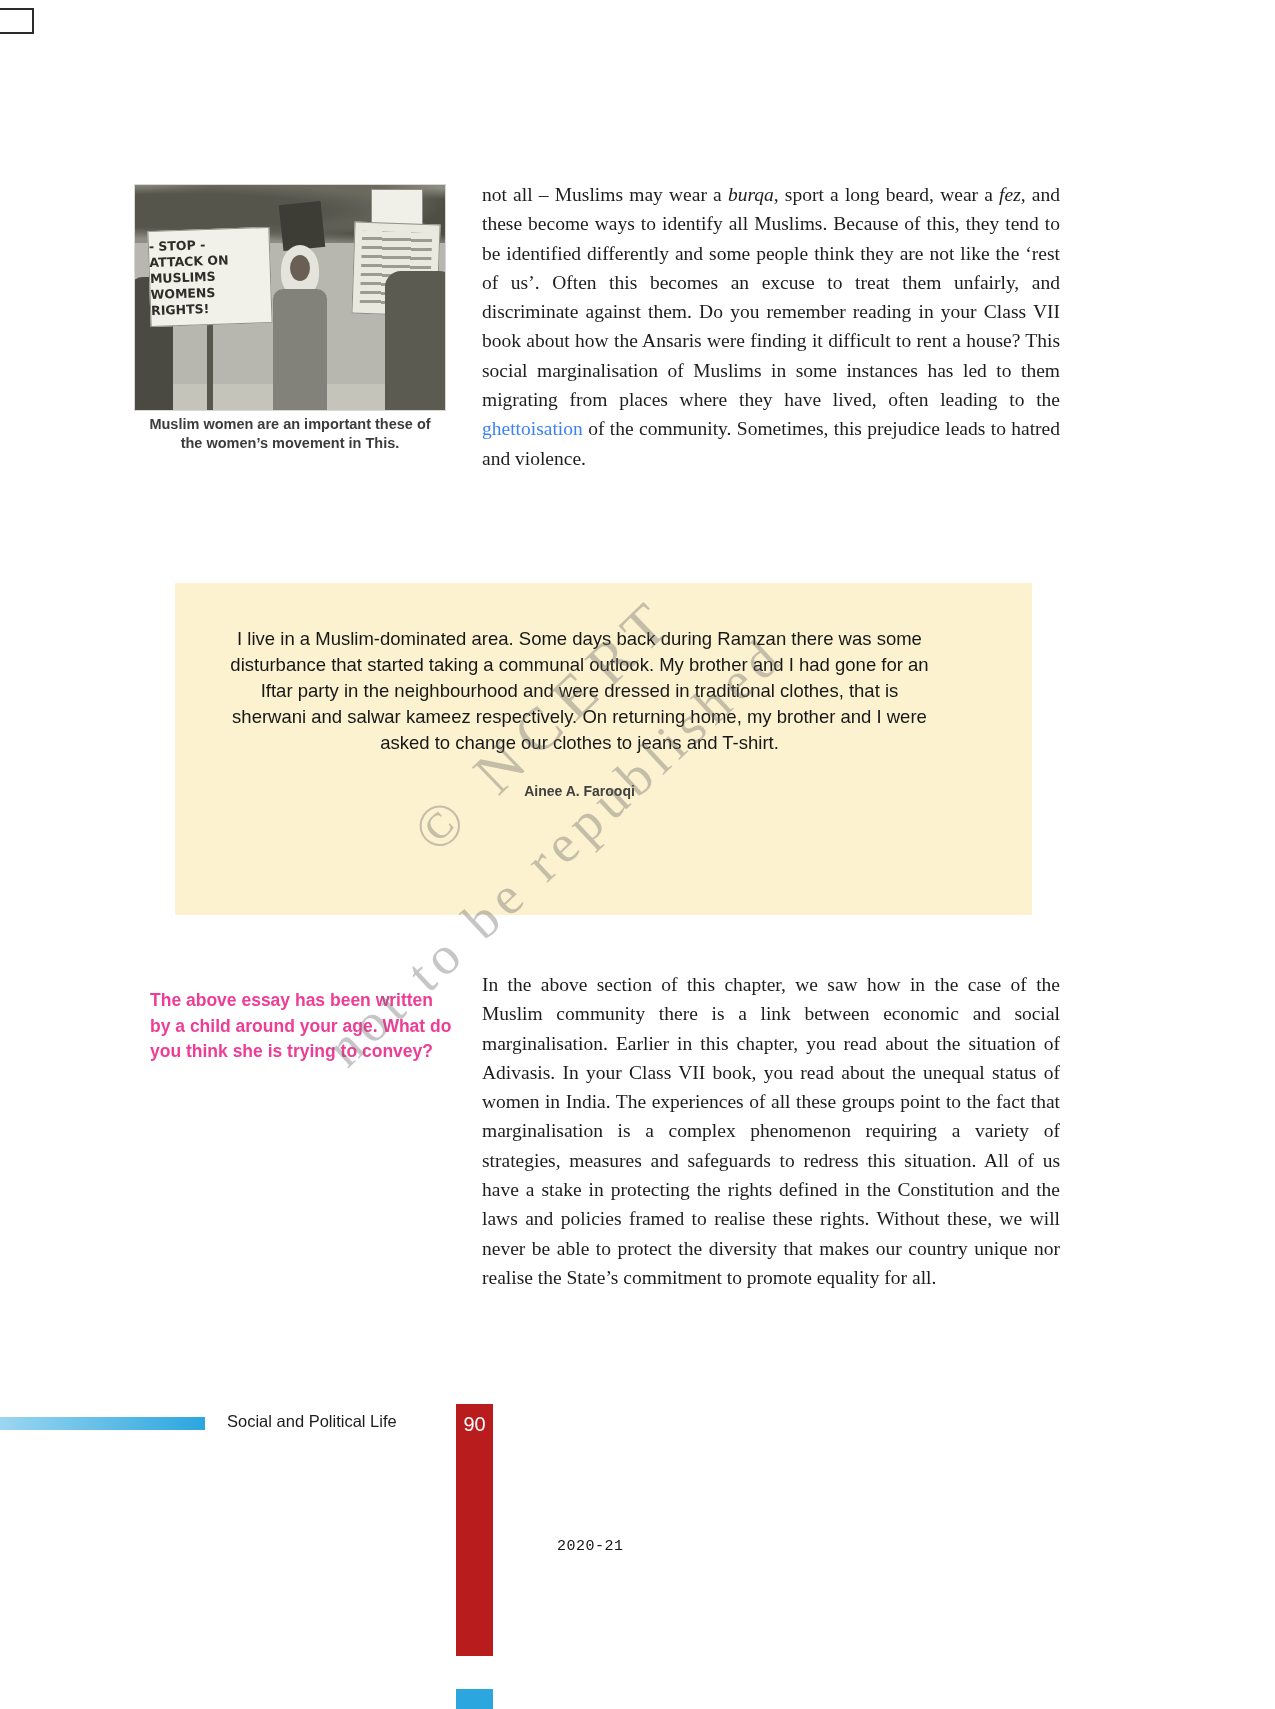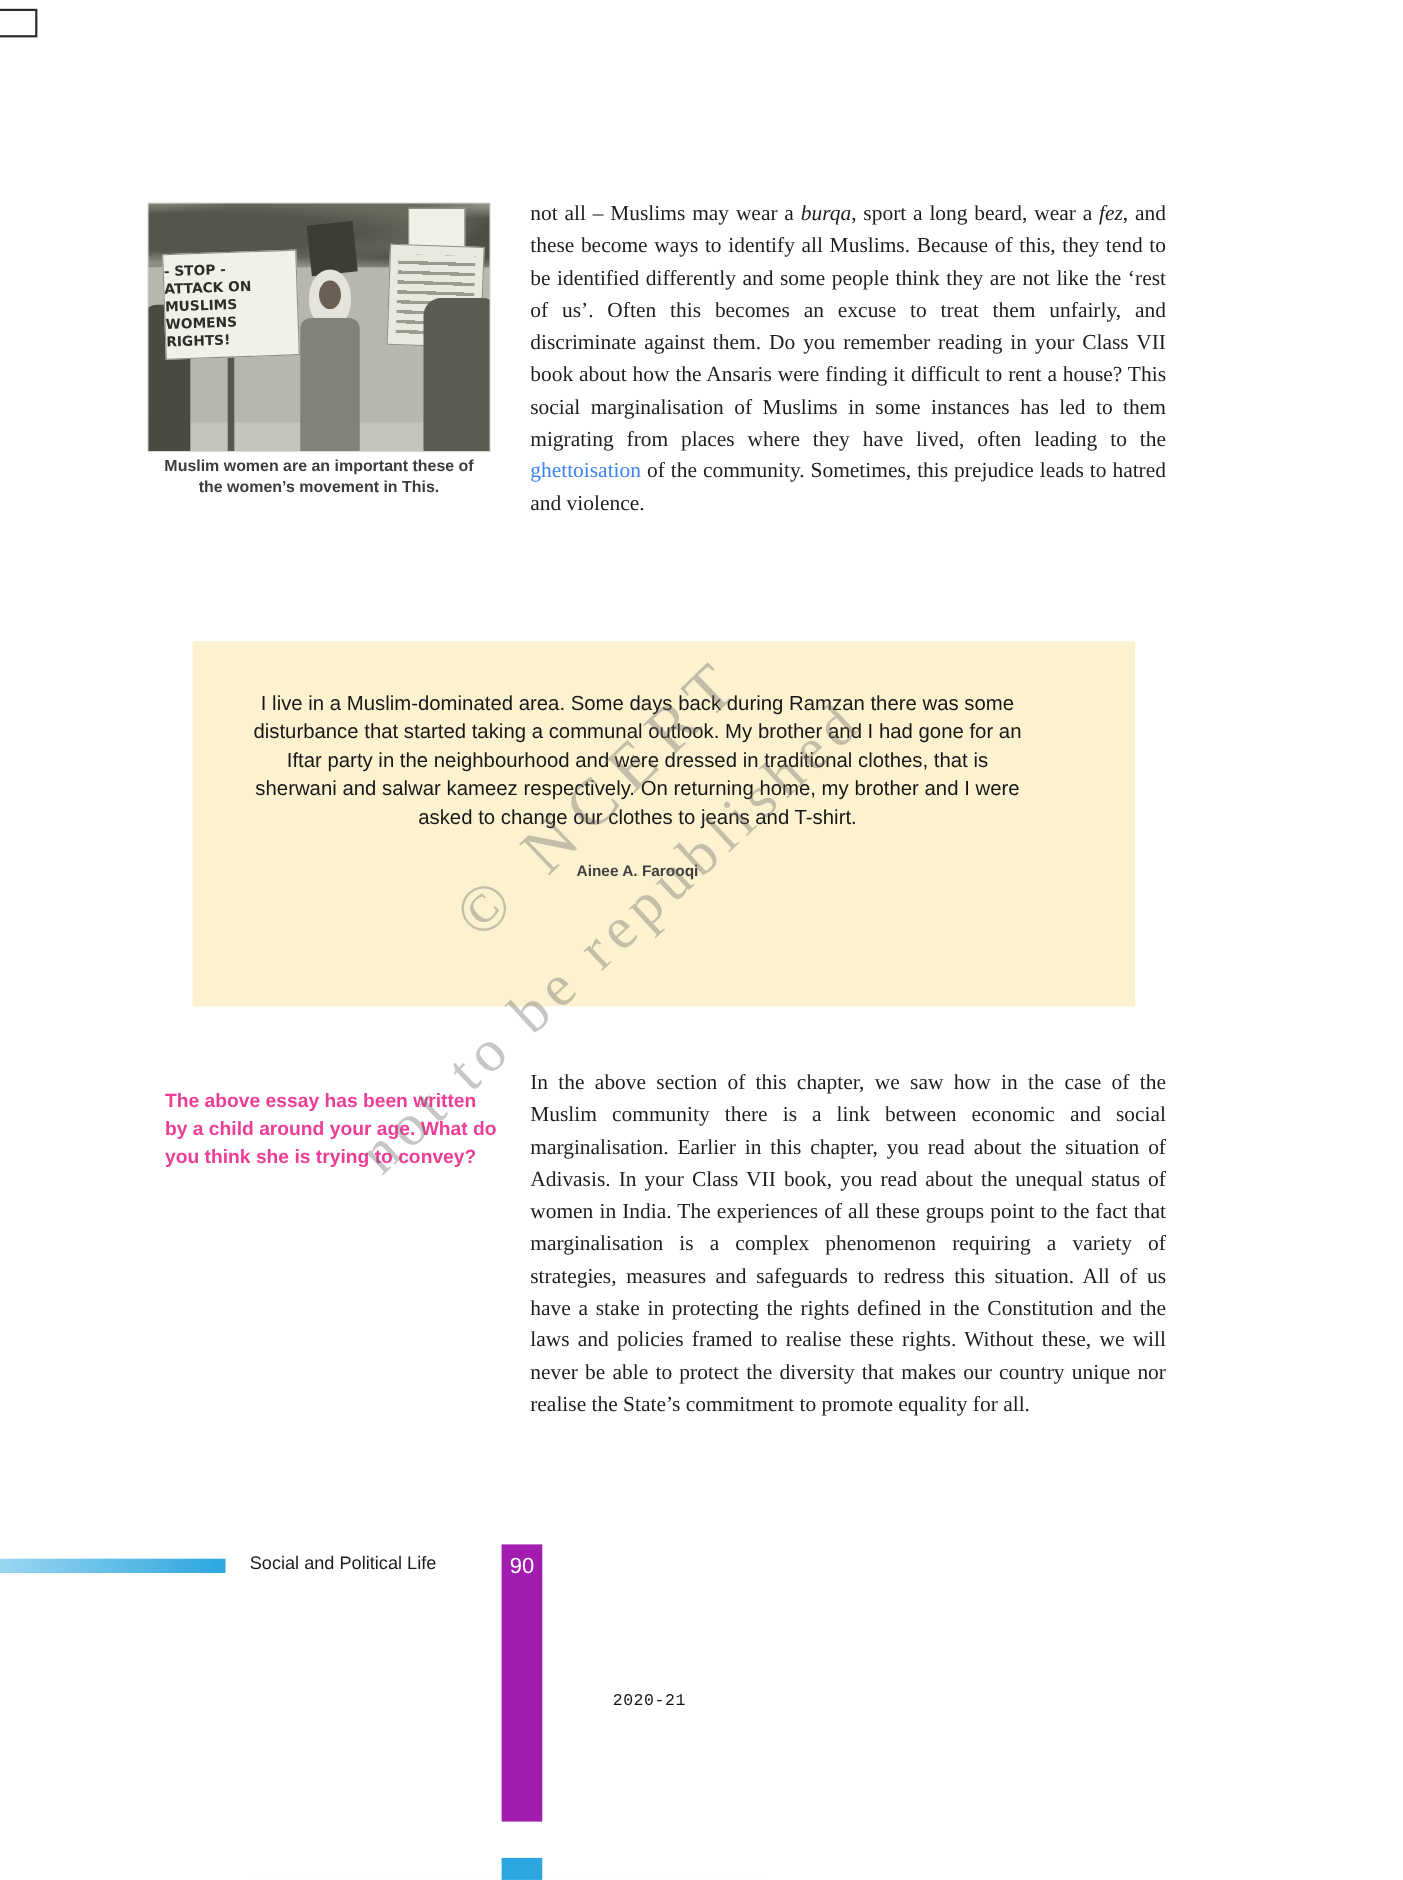--- a/index.html
+++ b/index.html
@@ -130,21 +130,21 @@
   .bar-left {
     position:absolute; left:0; top:1417px; width:205px; height:13px;
     background:linear-gradient(to right, #9bd6f1, #2ba6de);
   }
   .footer-series {
     position:absolute; left:227px; top:1412px;
     font-family:Liberation Sans, sans-serif; font-size:16.5px; color:#1c1c1c;
   }
   .vbar {
     position:absolute; left:456px; top:1404px; width:37px; height:252px;
-    background:#a21caf;
+    background:#b91c1c;
   }
   .page-num {
     color:#ffffff; font-family:"Liberation Sans", sans-serif;
     font-size:20px; text-align:center; padding-top:9px;
   }
   .vbar-bottom {
     position:absolute; left:456px; top:1689px; width:37px; height:20px;
     background:#2ba6de;
   }
   .year {

